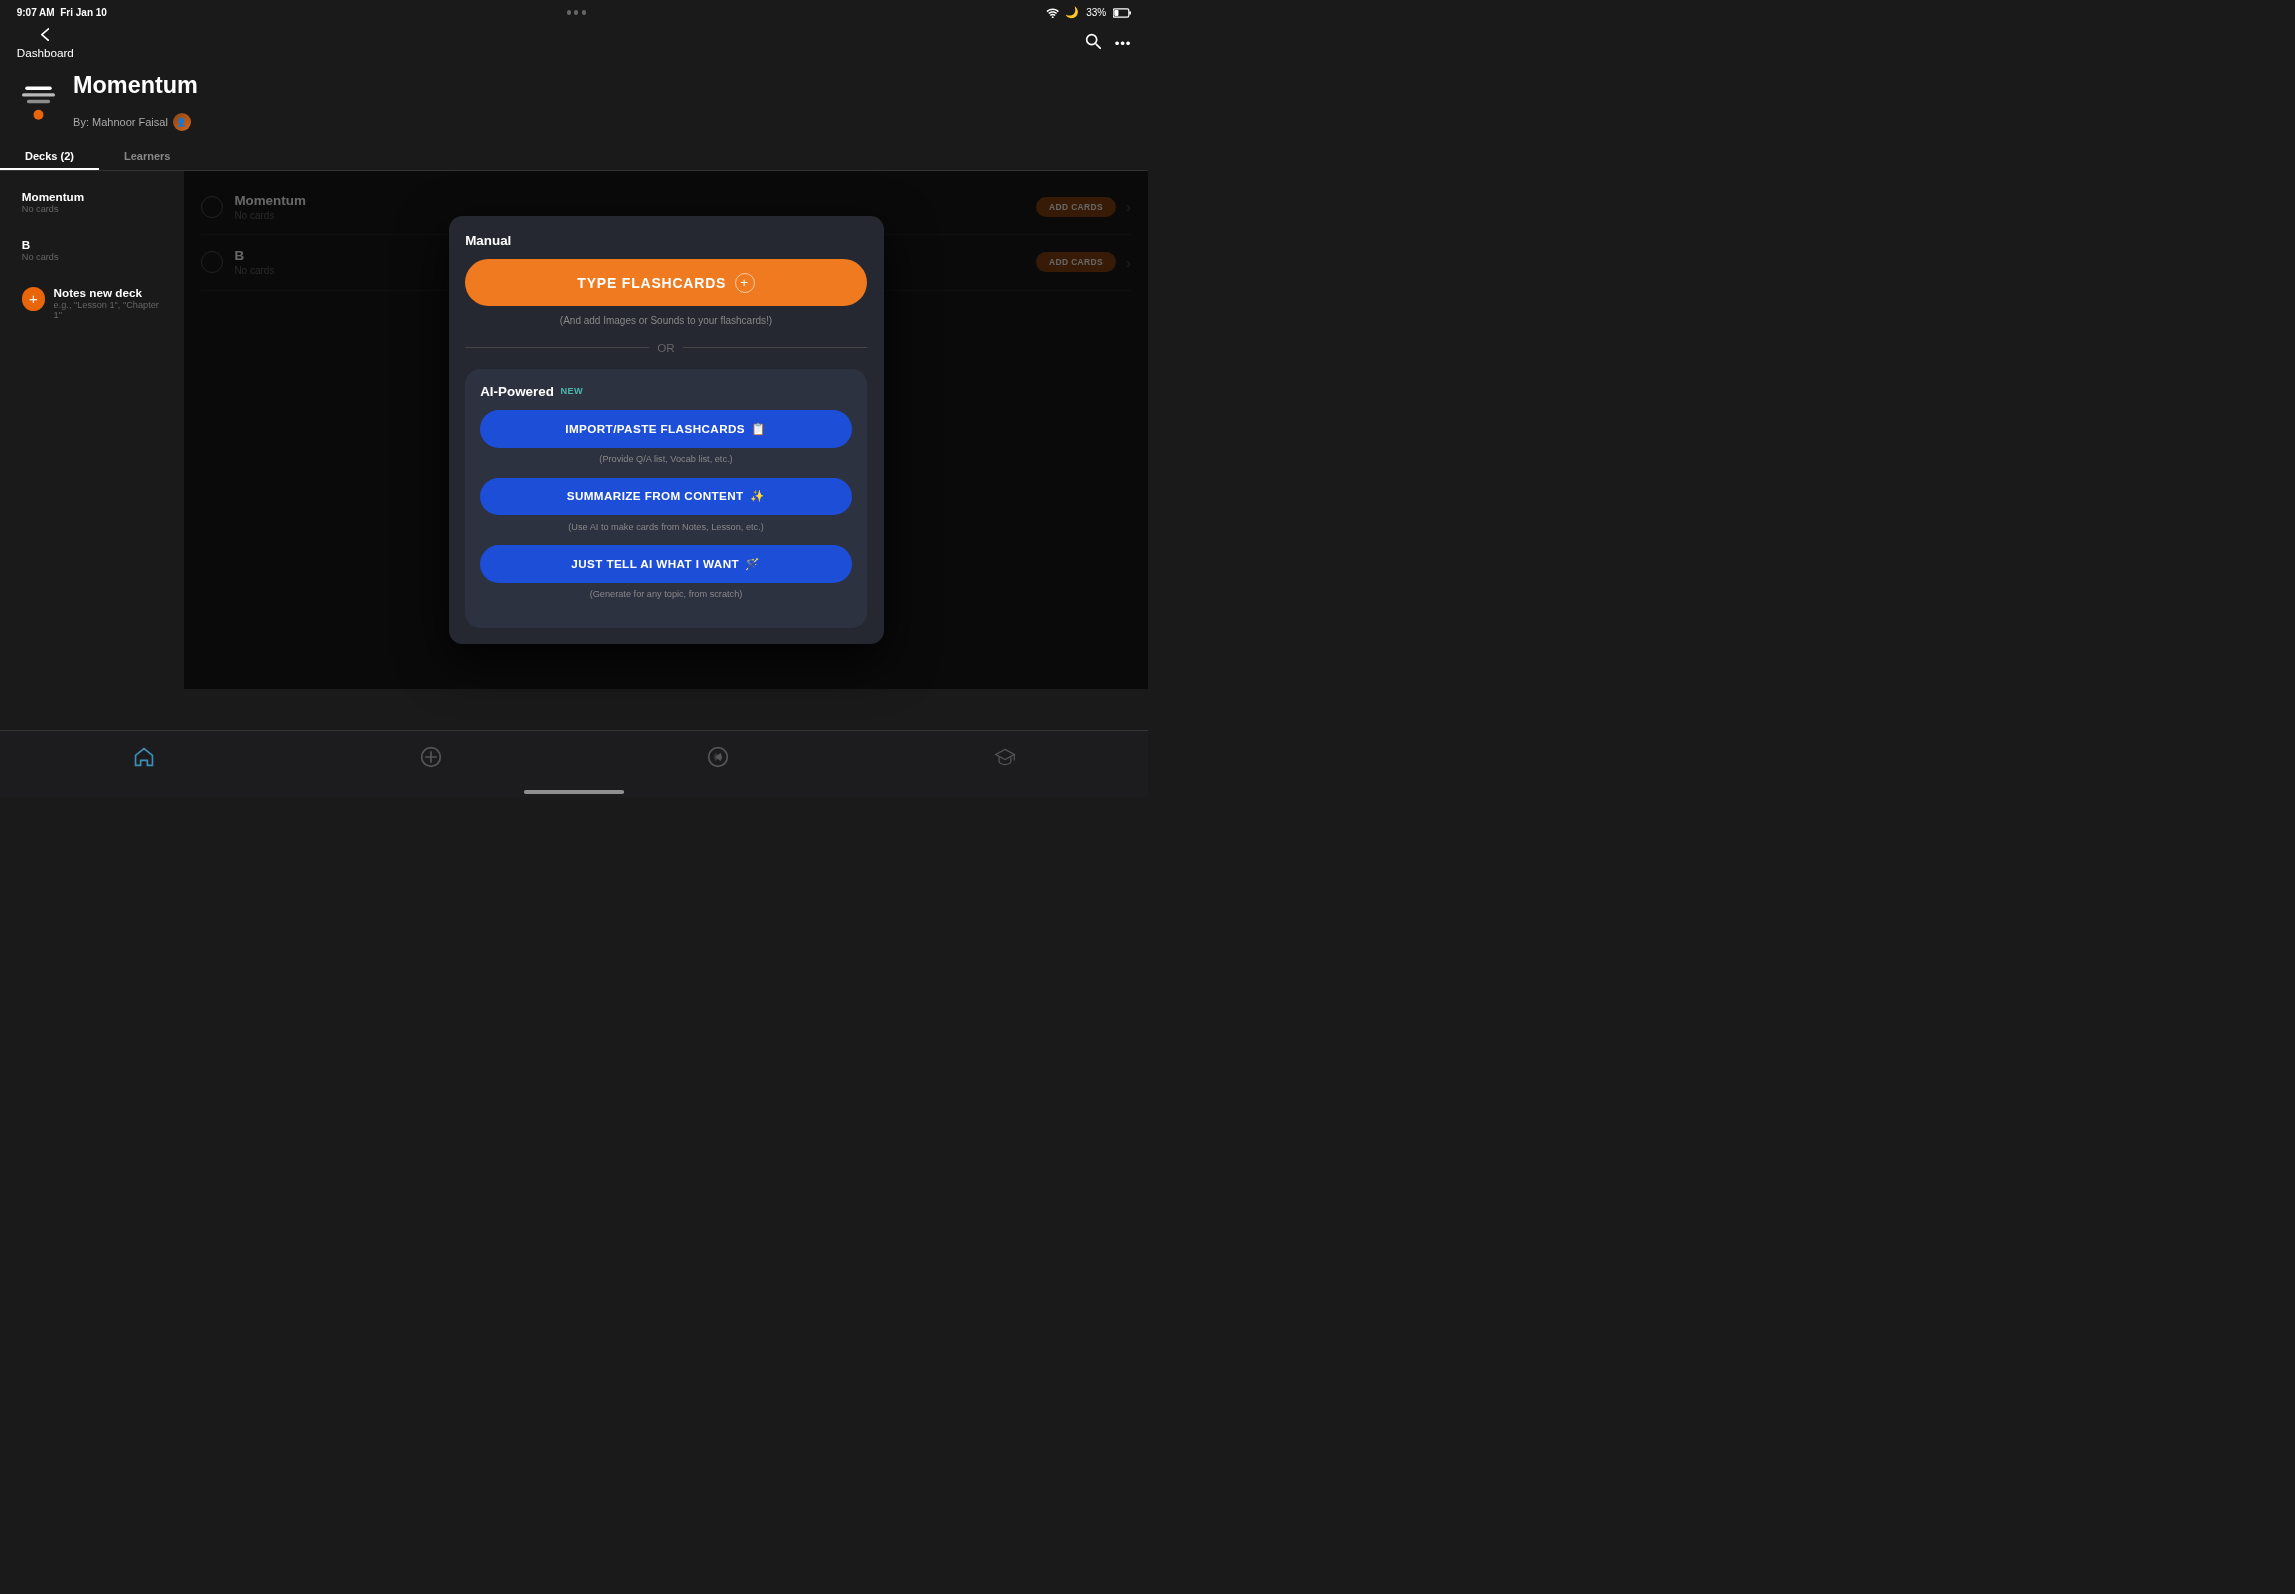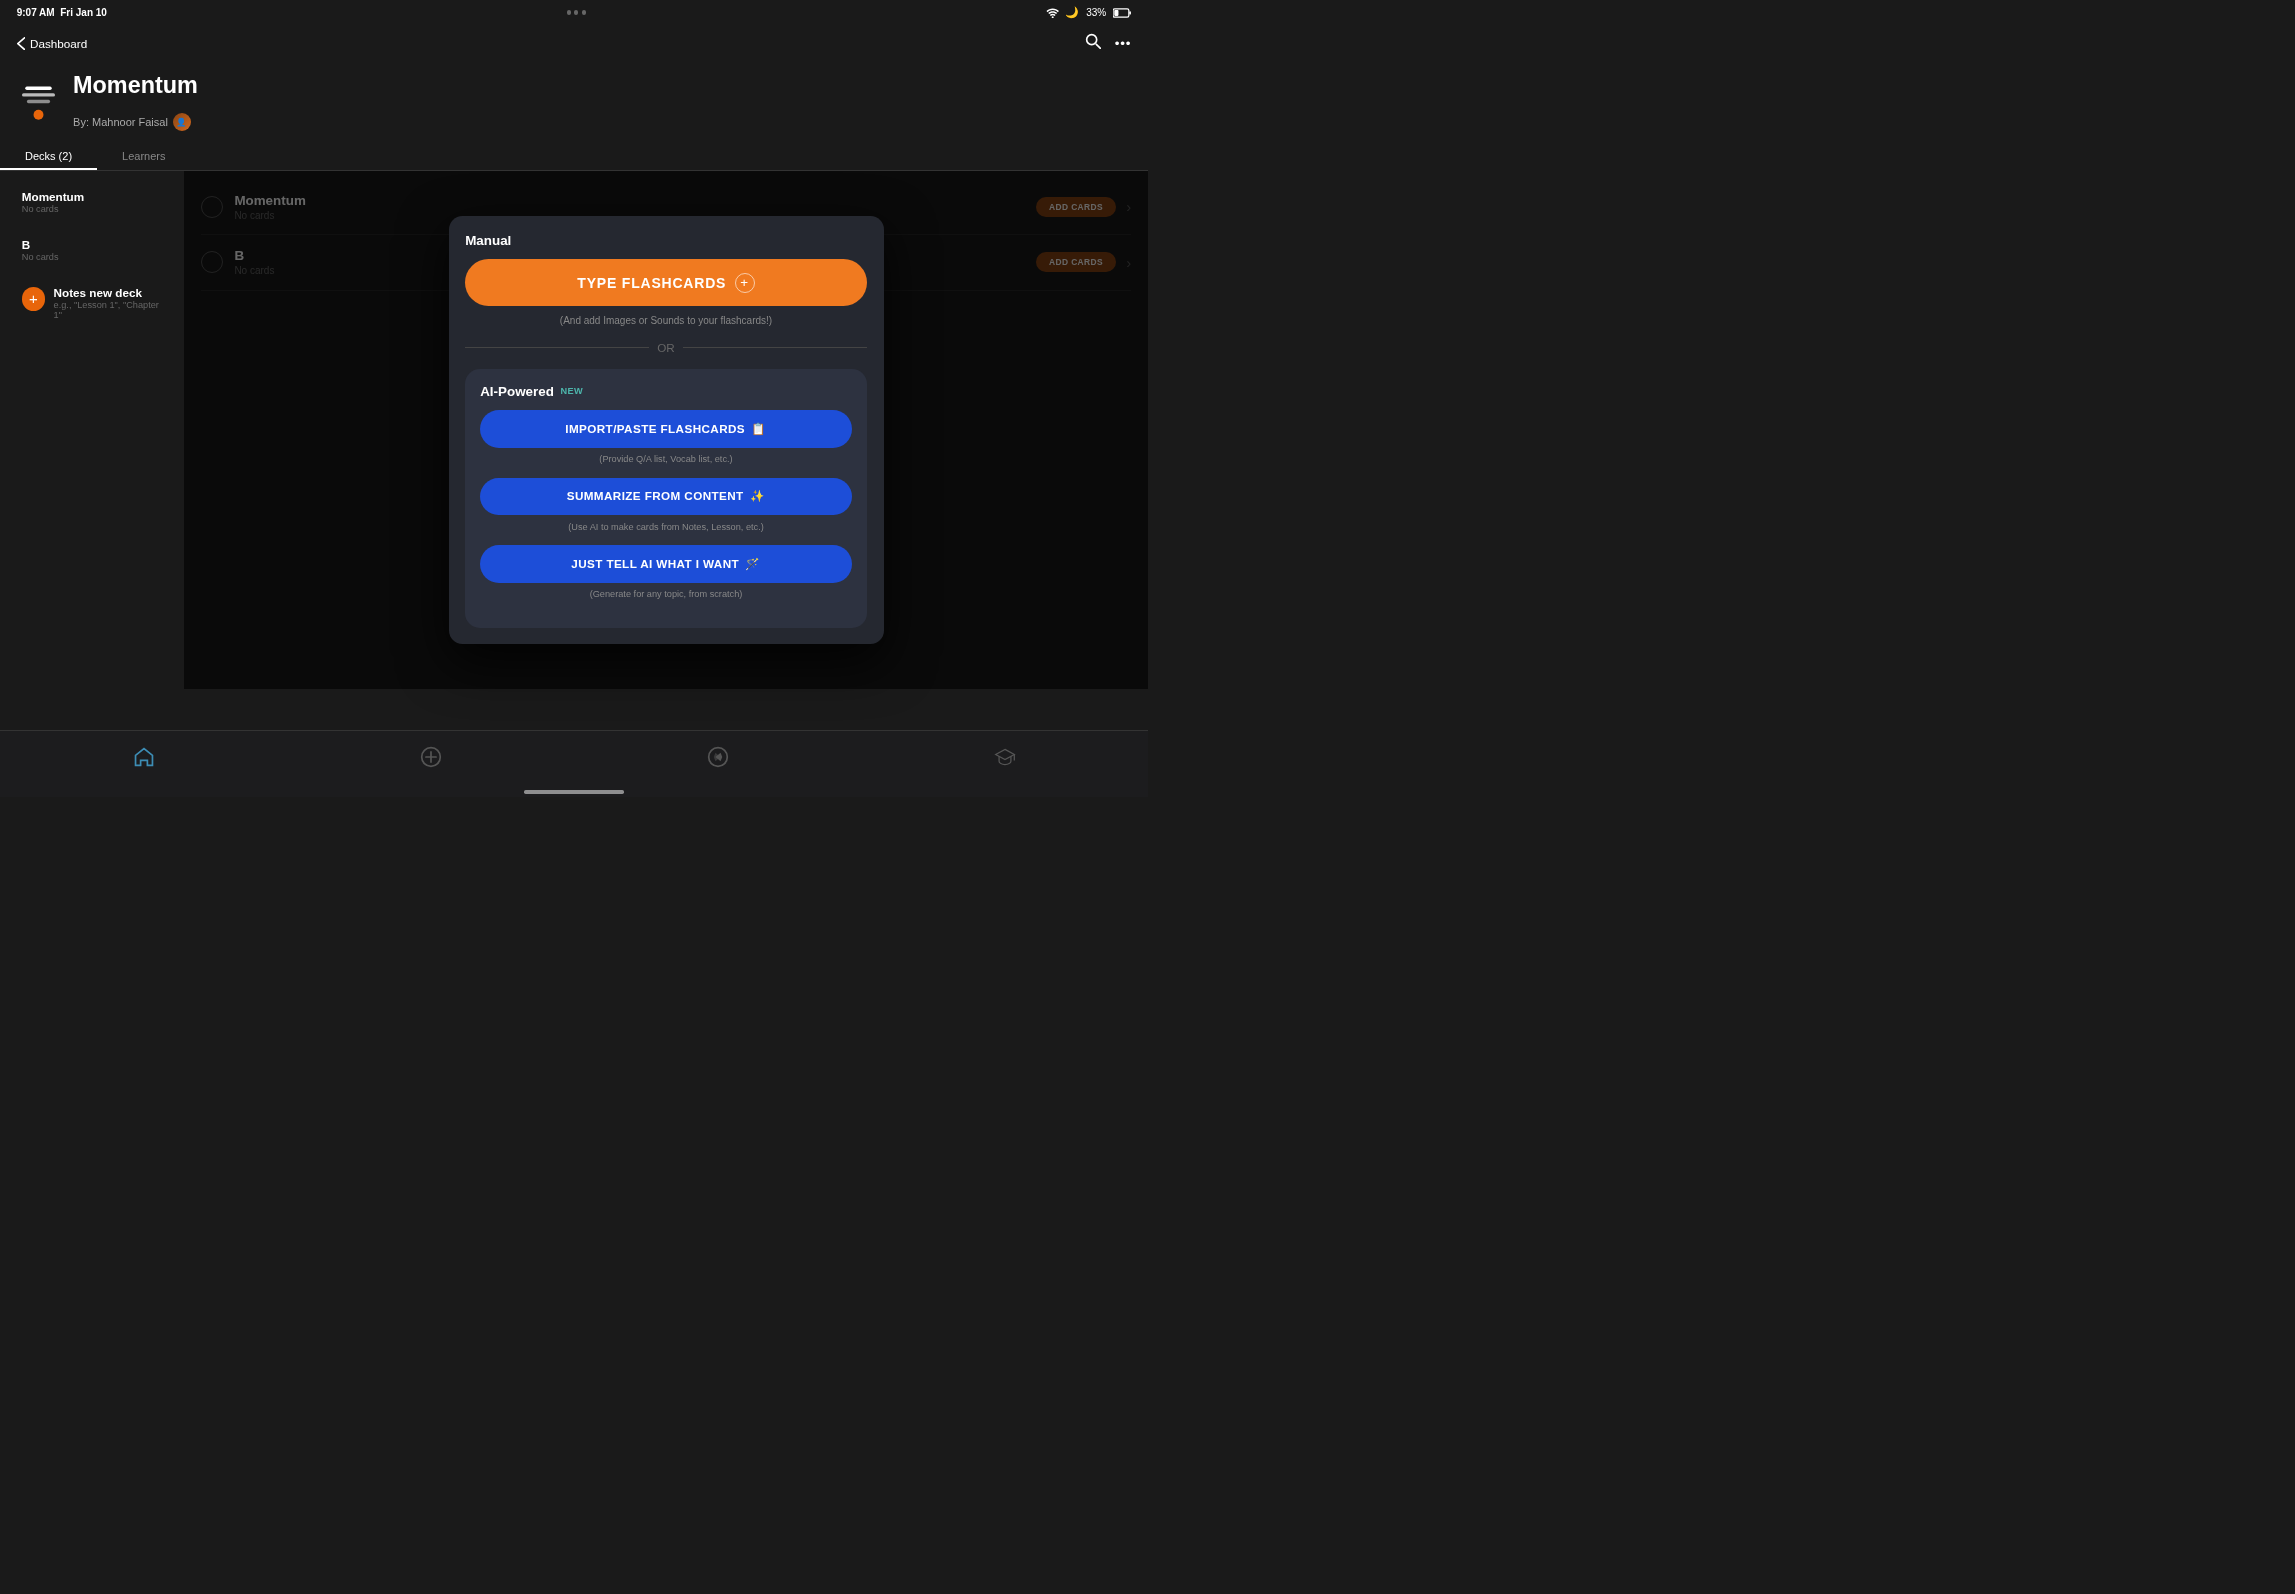--- a/index.html
+++ b/index.html
@@ -61,20 +61,21 @@
       background: #1a1a1a;
     }
 
     .back-btn {
       display: flex;
       align-items: center;
       gap: 5px;
       color: #fff;
       font-size: 11.7px;
       cursor: pointer;
+      flex-direction: column;
     }
 
     .nav-right {
       display: flex;
       align-items: center;
       gap: 13.4px;
     }
 
     .nav-icon {
       color: #fff;
@@ -137,20 +138,21 @@
       border-bottom: 0.8px solid #333;
       background: #1a1a1a;
     }
 
     .tab-item {
       padding: 8.4px 25px;
       font-size: 11px;
       color: #888;
       cursor: pointer;
       position: relative;
+      font-weight: bold;
     }
 
     .tab-item.active {
       color: #fff;
     }
 
     .tab-item.active::after {
       content: '';
       position: absolute;
       bottom: 0;

